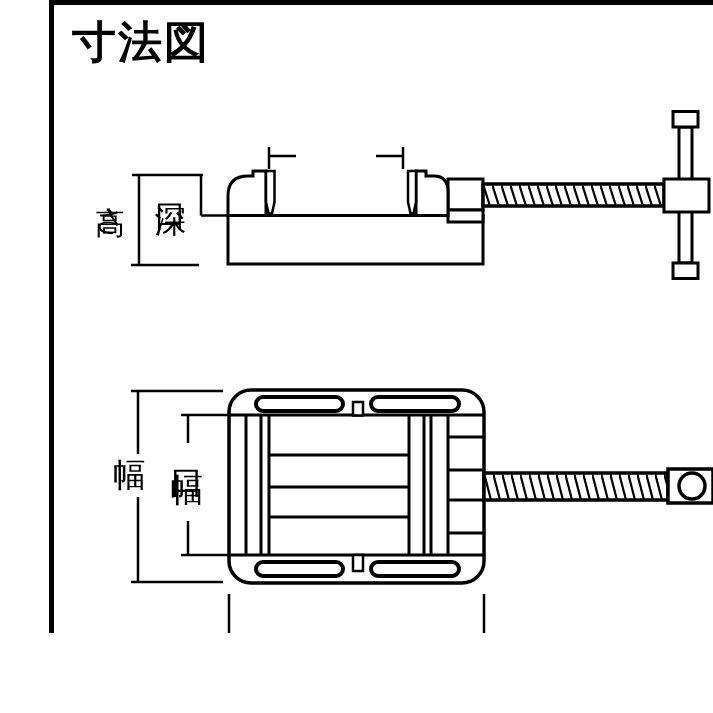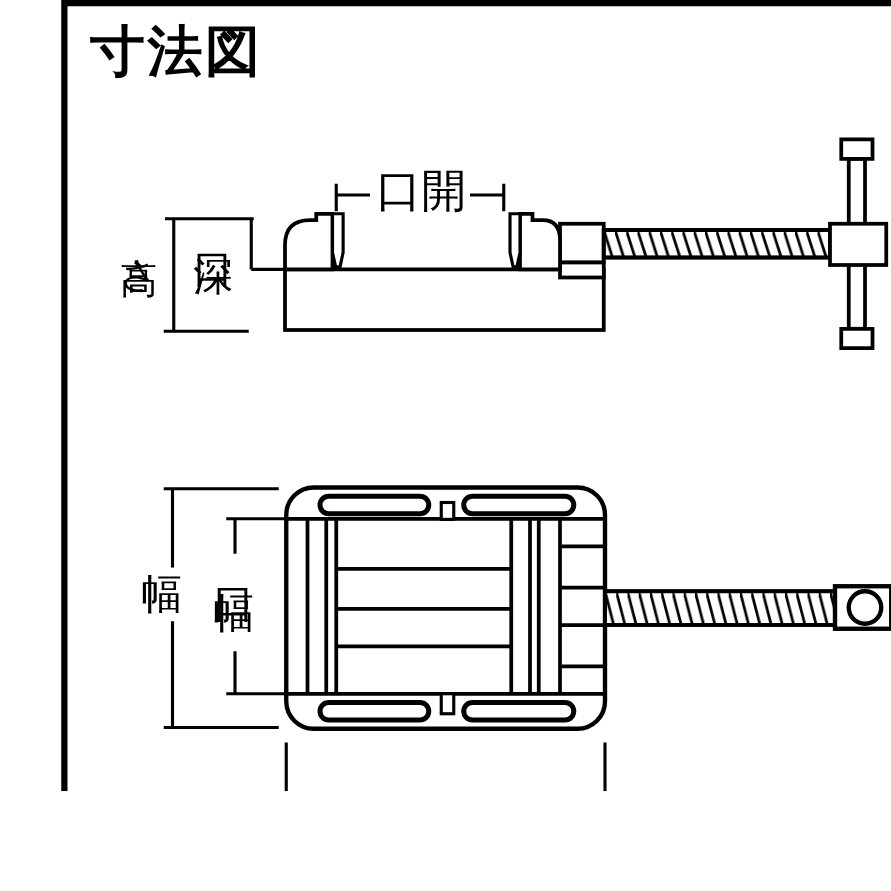--- a/index.html
+++ b/index.html
@@ -106,21 +106,20 @@
       <path d="M102,391 V454 M102,497 V582 M95,391 H187 M95,582 H187" stroke-width="2.5"></path>
 
       <path d="M152,415 V443 M152,521 V555 M145,415 H193 M145,555 H193" stroke-width="2.5"></path>
 
       <path d="M193,594 V659 M448,594 V659 M193,647.5 H280 M358,647.5 H448" stroke-width="2.5"></path>
     </g>
   </svg>
 
   <div class="lbl" id="title-label">寸法図</div>
 
-  <div class="lbl" id="jaw-opening-label">口開</div>
 
   <div class="lbl v" id="height-label">高さ</div>
 
   <div class="lbl v" id="jaw-depth-label">口深</div>
 
   <div class="lbl" id="width-label">幅</div>
 
   <div class="lbl v" id="jaw-width-label">口幅</div>
 
 

